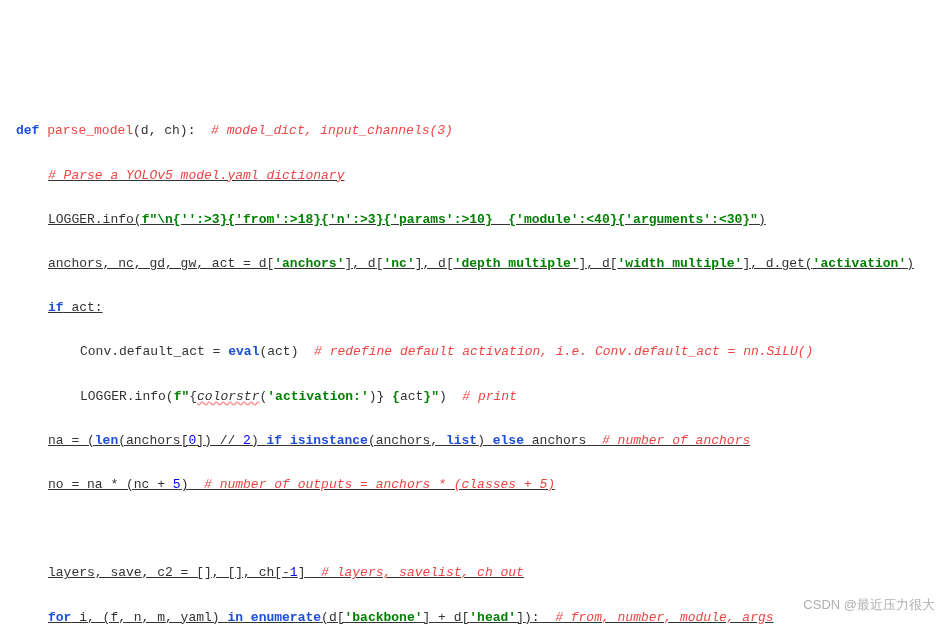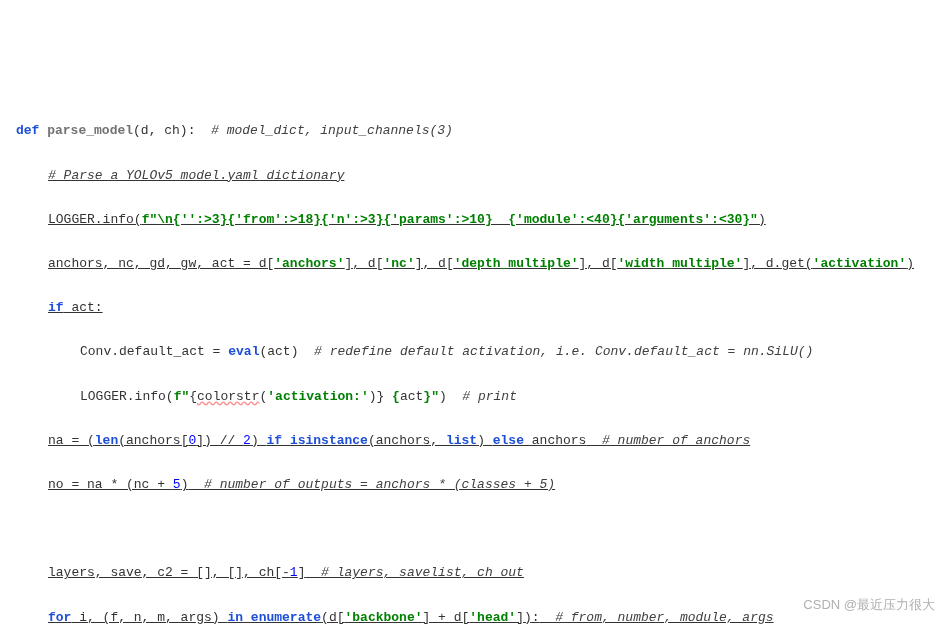--- a/index.html
+++ b/index.html
@@ -10,25 +10,25 @@
       background: #ffffff;
       color: #333;
       padding: 10px 16px;
       white-space: pre;
       position: relative;
       width: 939px;
       height: 624px;
       overflow: hidden;
     }
     .kw { color: #1d4ed8; font-weight: bold; }
-    .fnname { color: #737373; font-weight: bold; }
+    .fnname { color: #ef4444; }
     .str { color: #008000; font-weight: bold; }
-    .cm { color: #404040; font-style: italic; }
+    .cm { color: #ef4444; font-style: italic; }
     .num { color: #0000FF; }
-    .wavy { text-decoration: wavy underline #fc8c8c; text-decoration-skip-ink: none; }
+    .wavy { text-decoration: wavy underline #fc8c8c; text-decoration-skip-ink: none; font-style: italic; }
     .watermark {
       position: absolute;
       bottom: 8px;
       right: 4px;
       color: #b0b0b0;
       font-size: 13px;
       font-family: Arial, sans-serif;
     }
     .line { display: block; }
     .i1 { padding-left: 32px; text-decoration: underline; }
@@ -44,21 +44,21 @@
 <span class="line i1"><span class="cm"># Parse a YOLOv5 model.yaml dictionary</span></span>
 <span class="line i1"><span>LOGGER.info(</span><span class="str">f"\n{'':&gt;3}{'from':&gt;18}{'n':&gt;3}{'params':&gt;10}  {'module':&lt;40}{'arguments':&lt;30}"</span><span>)</span></span>
 <span class="line i1"><span>anchors, nc, gd, gw, act = d[</span><span class="str">'anchors'</span><span>], d[</span><span class="str">'nc'</span><span>], d[</span><span class="str">'depth_multiple'</span><span>], d[</span><span class="str">'width_multiple'</span><span>], d.get(</span><span class="str">'activation'</span><span>)</span></span>
 <span class="line i1"><span class="kw">if</span><span> act:</span></span>
 <span class="line i2"><span>Conv.default_act = </span><span class="kw">eval</span><span>(act)</span><span class="cm">  # redefine default activation, i.e. Conv.default_act = nn.SiLU()</span></span>
 <span class="line i2"><span>LOGGER.info(</span><span class="str">f"</span><span>{</span><span class="wavy">colorstr</span><span>(</span><span class="str">'activation:'</span><span>)}</span><span class="str"> {</span><span>act</span><span class="str">}"</span><span>)</span><span class="cm">  # print</span></span>
 <span class="line i1"><span>na = (</span><span class="kw">len</span><span>(anchors[</span><span class="num">0</span><span>]) // </span><span class="num">2</span><span>) </span><span class="kw">if</span><span> </span><span class="kw">isinstance</span><span>(anchors, </span><span class="kw">list</span><span>) </span><span class="kw">else</span><span> anchors</span><span class="cm">  # number of anchors</span></span>
 <span class="line i1"><span>no = na * (nc + </span><span class="num">5</span><span>)</span><span class="cm">  # number of outputs = anchors * (classes + 5)</span></span>
 <span class="line"> </span>
 <span class="line i1"><span>layers, save, c2 = [], [], ch[-</span><span class="num">1</span><span>]</span><span class="cm">  # layers, savelist, ch out</span></span>
-<span class="line i1"><span class="kw">for</span><span> i, (f, n, m, args) </span><span class="kw">in</span><span> </span><span class="kw">enumerate</span><span>(d[</span><span class="str">'backbone'</span><span>] + d[</span><span class="str">'head'</span><span>]):</span><span class="cm">  # from, number, module, args</span></span>
+<span class="line i1"><span class="kw">for</span><span> i, (f, n, m, yaml) </span><span class="kw">in</span><span> </span><span class="kw">enumerate</span><span>(d[</span><span class="str">'backbone'</span><span>] + d[</span><span class="str">'head'</span><span>]):</span><span class="cm">  # from, number, module, args</span></span>
 
 
 
 
 
 
 
 
 
 

